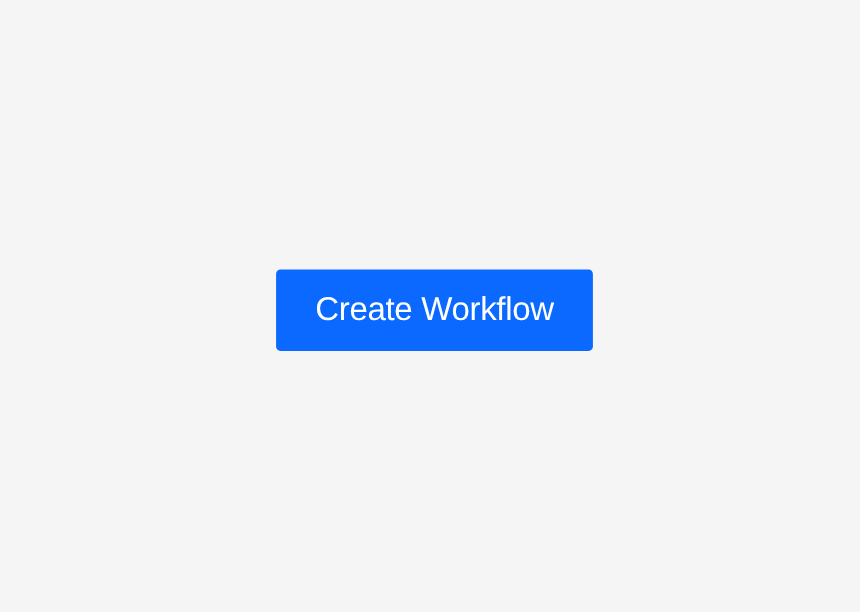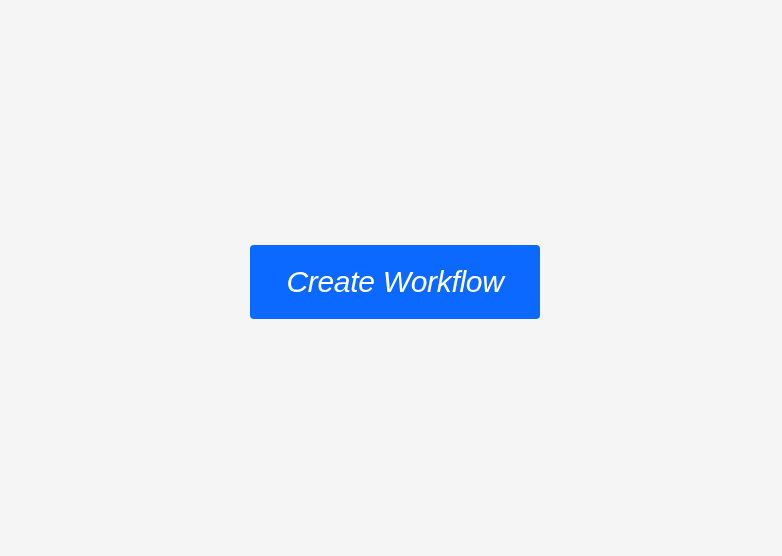--- a/index.html
+++ b/index.html
@@ -1,19 +1,18 @@
 <!DOCTYPE html>
 <html><head>
   <meta charset="utf-8">
   <style>
     * {
       margin: 2px;
       padding: 0;
       box-sizing: border-box;
-      font-style: italic;
     }
     body {
       width: 782px;
       height: 556px;
       background-color: #f5f5f5;
       display: flex;
       align-items: center;
       justify-content: center;
       font-family: -apple-system, BlinkMacSystemFont, "Segoe UI", Roboto, sans-serif;
     }

